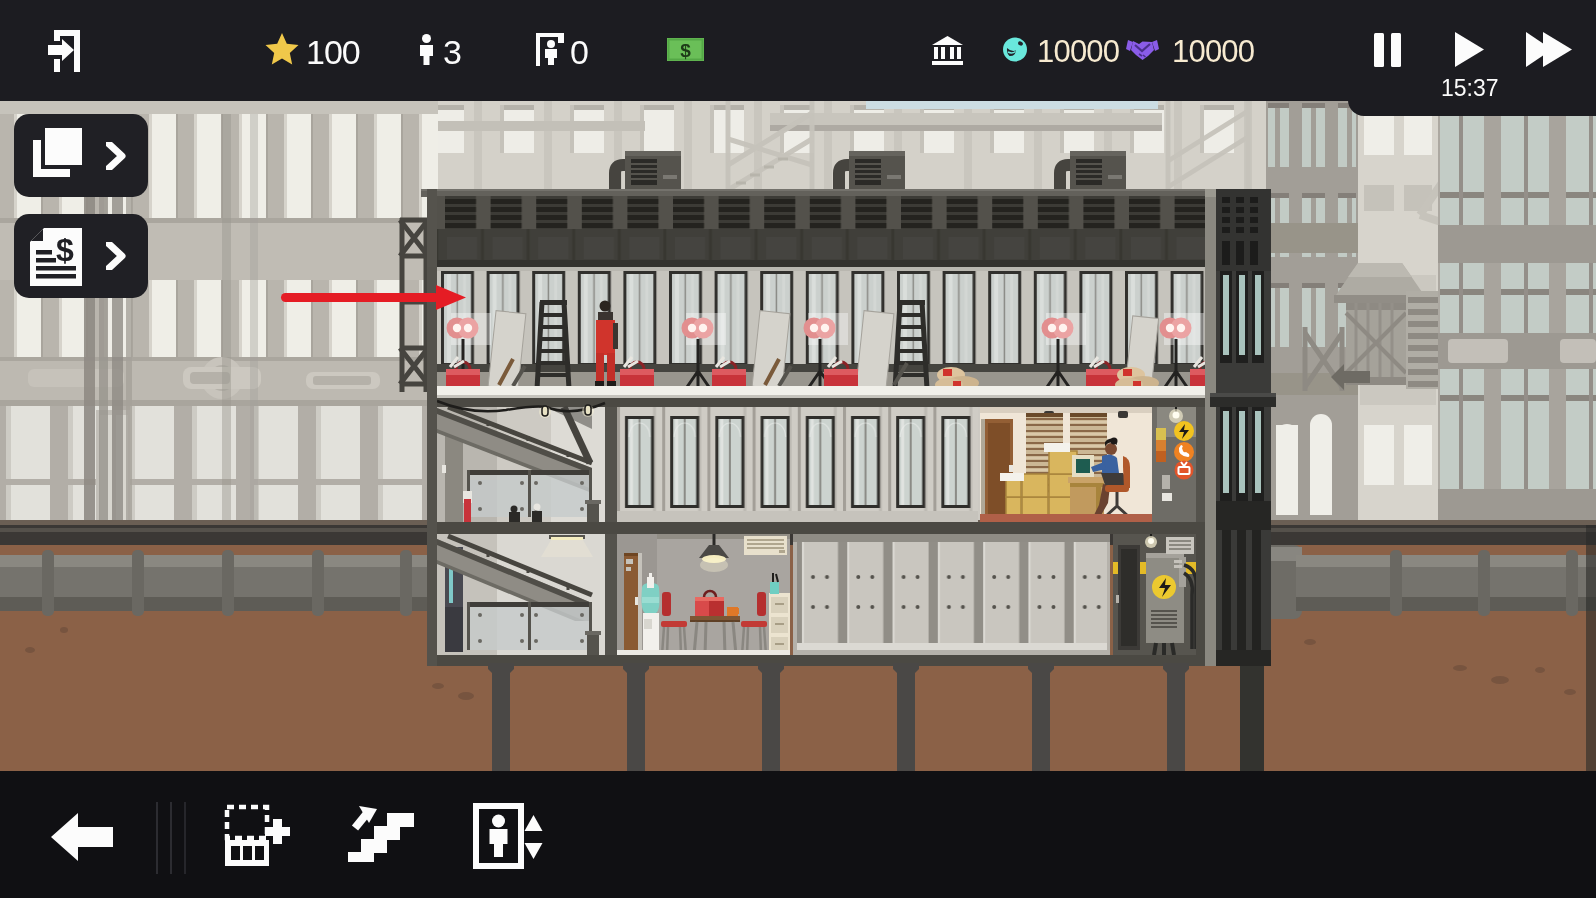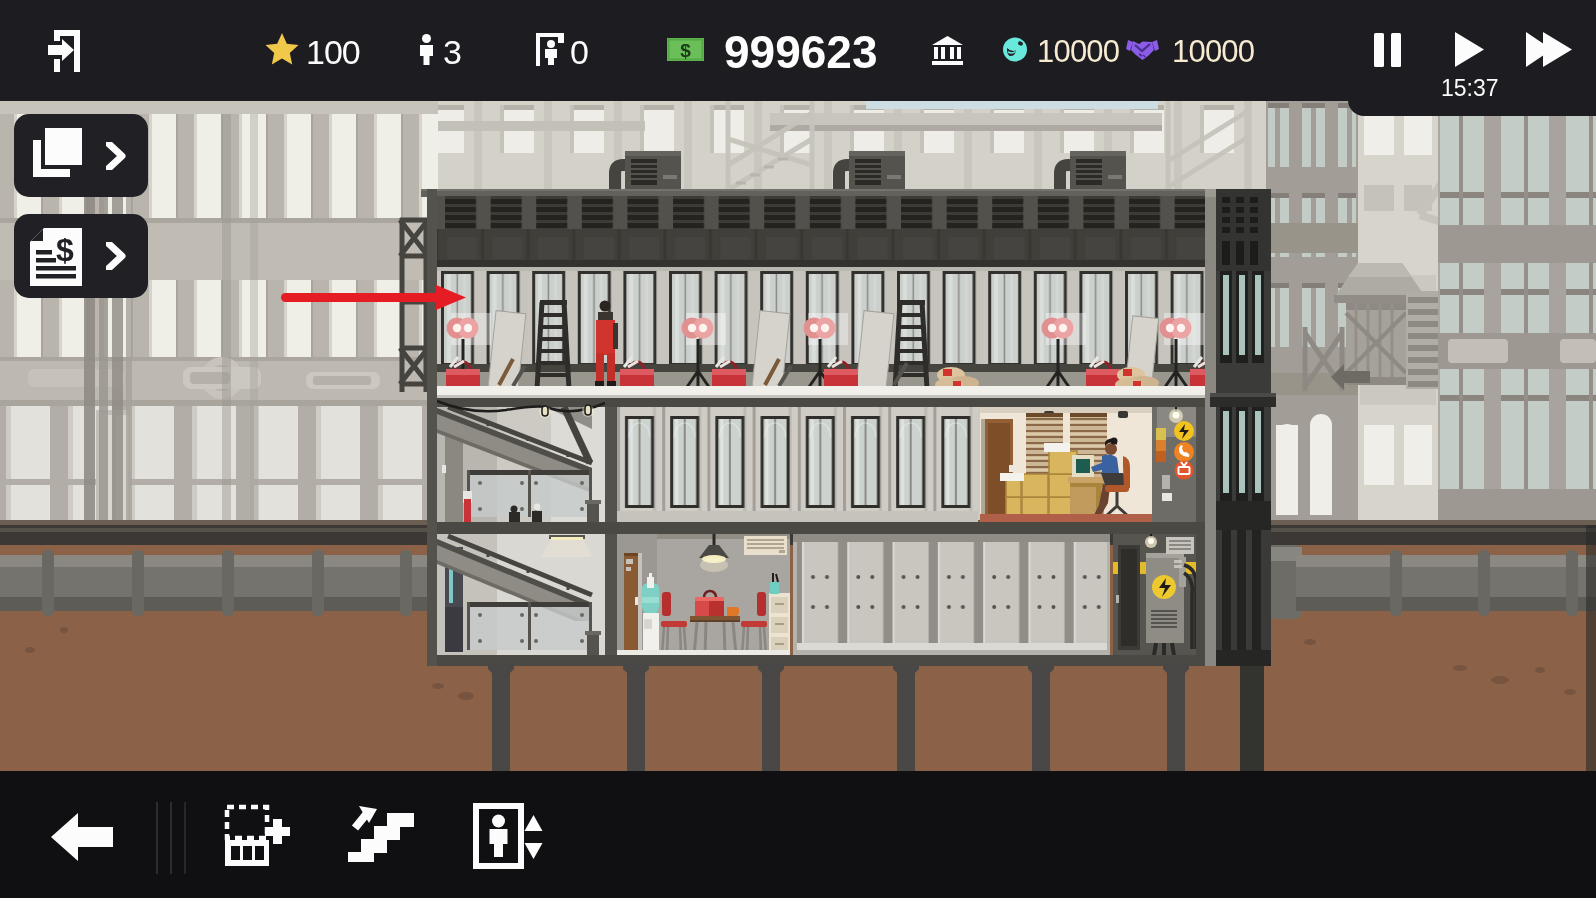--- a/index.html
+++ b/index.html
@@ -837,21 +837,20 @@
 </svg>
 
 <div class="abs" style="left:570px;top:33px;color:#fbfbfb;font-size:34px">0</div>
 
 <svg class="abs" style="left:667px;top:38px" width="37" height="23" viewBox="0 0 37 23">
  <rect x="0" y="0" width="37" height="23" fill="#6abf58"></rect>
  <rect x="1.5" y="1.5" width="34" height="20" fill="none" stroke="#54a846" stroke-width="2"></rect>
  <text x="18.5" y="19" text-anchor="middle" font-family="Liberation Sans,sans-serif" font-size="19" font-weight="bold" fill="#1d3a18">$</text>
 </svg>
 
-<div class="abs" style="left:724px;top:25px;color:#fdfdfd;font-size:46px;font-weight:bold;letter-spacing:0px">999623</div>
 
 <svg class="abs" style="left:932px;top:36px" width="31" height="30" viewBox="0 0 31 30">
  <path d="M15.5 0 L31 9 L0 9 Z" fill="#fcfcfc"></path>
  <g fill="#fcfcfc">
         <rect x="2" y="11" width="4" height="12"></rect>
         <rect x="9" y="11" width="4" height="12"></rect>
         <rect x="18" y="11" width="4" height="12"></rect>
         <rect x="25" y="11" width="4" height="12"></rect>
       </g>
  <rect x="0" y="25" width="31" height="4" fill="#fcfcfc"></rect>

